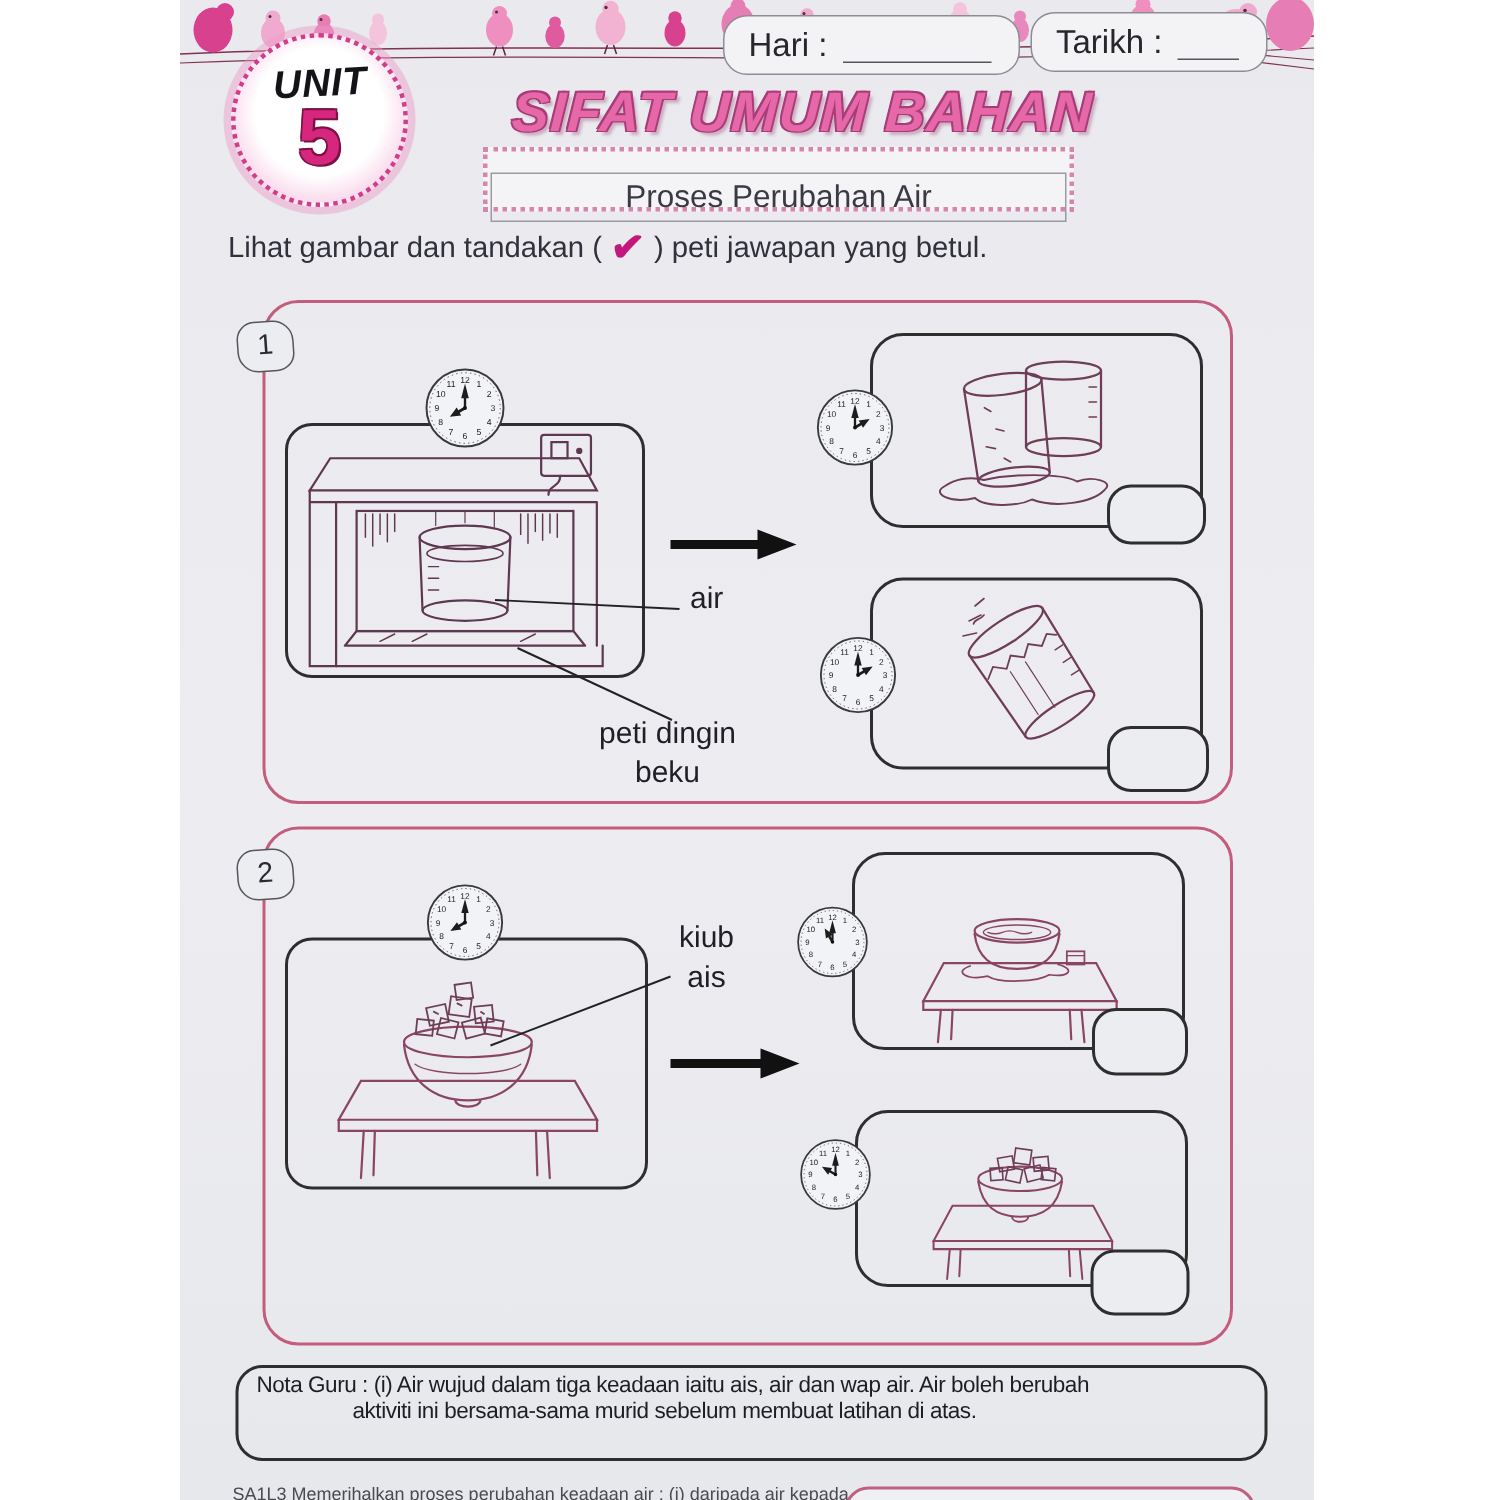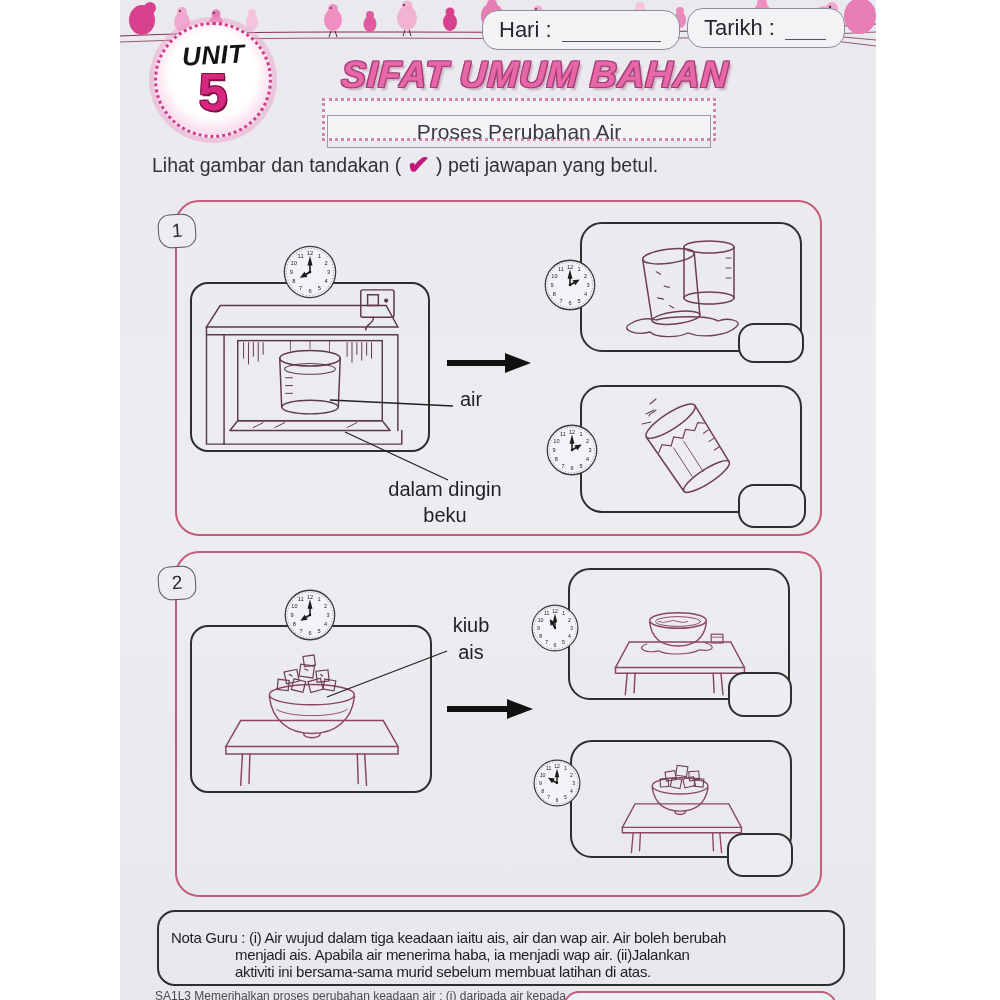--- a/index.html
+++ b/index.html
@@ -69,22 +69,22 @@
   .checkbox {
     position: absolute; z-index: 6; background: #ecedf1;
     border: 2.2px solid #2e2e2e; border-radius: 16px;
   }
   .illus { position: absolute; z-index: 3; }
   .overlay { position: absolute; z-index: 5; pointer-events: none; }
   .diagram-label { position: absolute; z-index: 6; font-size: 20px; color: #1f1f26; }
   .label-center { text-align: center; }
   
   .note-box {
-    position: absolute; left: 37px; top: 910px; width: 688px; height: 76px; z-index: 2;
-    border: 2px solid #2e2e2e; border-radius: 18px; padding: 17px 12px 0 12px;
+    position: absolute; left: 37px; top: 910px; width: 688px; height: 64px; z-index: 2;
+    border: 2px solid #2e2e2e; border-radius: 18px; padding: 3px 12px 0 12px;
     font-size: 15px; letter-spacing: -0.3px; color: #1d1d24; line-height: 17px;
   }
   .note-line { white-space: nowrap; }
   .note-indent { padding-left: 64px; }
   .footer-text {
     position: absolute; left: 35px; top: 989px; z-index: 2;
     font-size: 12px; color: #4a4a52; white-space: nowrap;
   }
   .footer-box {
     position: absolute; left: 443px; top: 991px; width: 274px; height: 40px; z-index: 2;
@@ -213,21 +213,21 @@
       <ellipse cx="120" cy="76" rx="31" ry="8"></ellipse>
       <path d="M89,76 L91,126 M151,76 L149,126"></path>
       <ellipse cx="120" cy="126" rx="29" ry="7"></ellipse>
       <ellipse cx="120" cy="87" rx="26" ry="5.5" stroke-width="1.1"></ellipse>
       <path d="M95,96 l7,0 M95,104 l7,0 M95,112 l7,0" stroke-width="1"></path>
     </g>
   </svg>
 
   <div class="diagram-label" style="left:340px; top:388px;">air</div>
   <div class="diagram-label label-center" style="left:250px; top:476px; width:150px; line-height:26px;">
-    <div>dalam dingin</div>
+    <div>peti dingin</div>
     <div>beku</div>
   </div>
   <svg class="overlay" style="left:55px; top:200px;" width="647" height="336" viewBox="0 0 647 336">
     <path d="M155,200 L278,206" stroke="#222" stroke-width="1.3" fill="none"></path>
     <path d="M170,232 L273,280" stroke="#222" stroke-width="1.3" fill="none"></path>
     <g>
       <line x1="272" y1="163" x2="332" y2="163" stroke="#111" stroke-width="6"></line>
       <polygon points="356,163 330,153 330,173" fill="#111"></polygon>
     </g>
   </svg>
@@ -447,20 +447,19 @@
       <rect x="74" y="34" width="11" height="10" transform="rotate(12 79 39)"></rect>
       <rect x="88" y="33" width="12" height="10" transform="rotate(-14 94 38)"></rect>
       <rect x="100" y="34" width="10" height="9" transform="rotate(6 105 38)"></rect>
       <rect x="62" y="34" width="9" height="9" transform="rotate(-4 66 38)"></rect>
     </g>
   </svg>
   <div class="checkbox" style="left:607px; top:833px; width:66px; height:44px;"></div>
 
   <div class="note-box">
     <div class="note-line">Nota Guru : (i) Air wujud dalam tiga keadaan iaitu ais, air dan wap air. Air boleh berubah</div>
-    <div class="note-line note-indent">menjadi ais. Apabila air menerima haba, ia menjadi wap air. (ii)Jalankan</div>
     <div class="note-line note-indent">aktiviti ini bersama-sama murid sebelum membuat latihan di atas.</div>
   </div>
 
   <div class="footer-text">SA1L3  Memerihalkan proses perubahan keadaan air : (i) daripada air kepada ais</div>
   <div class="footer-box"></div>
 
 </div>
 
 </body></html>

